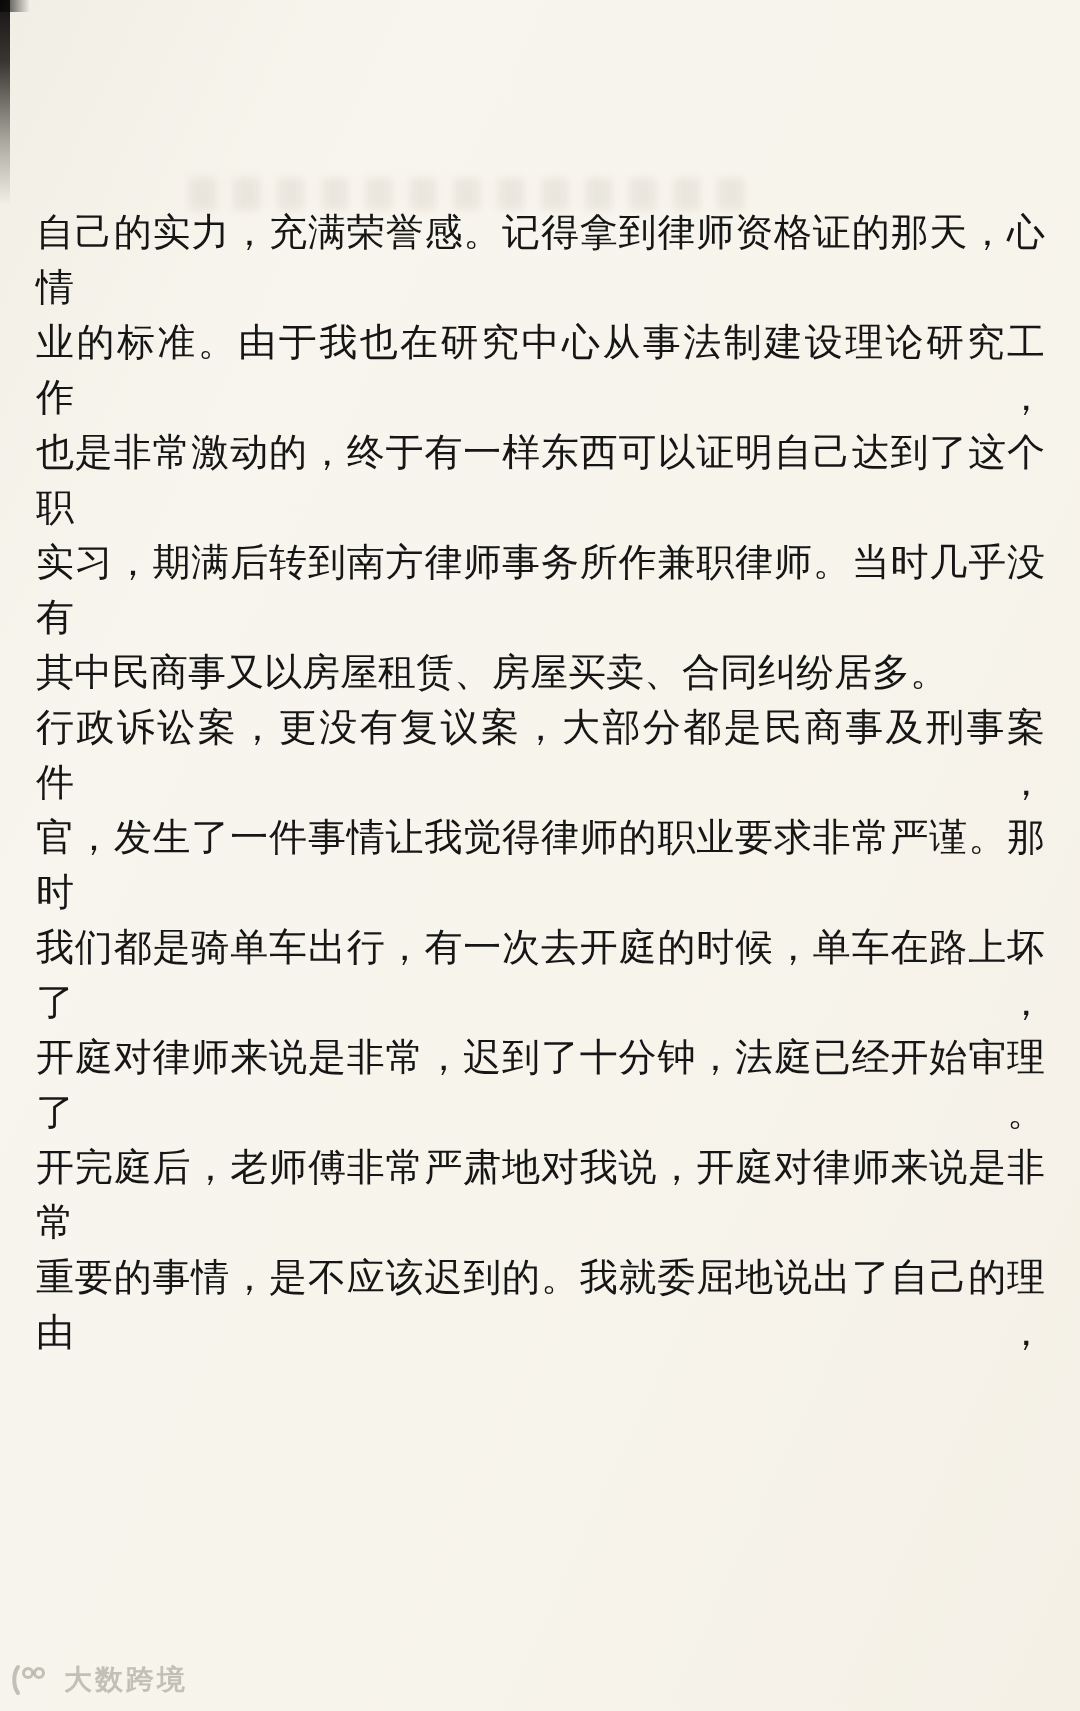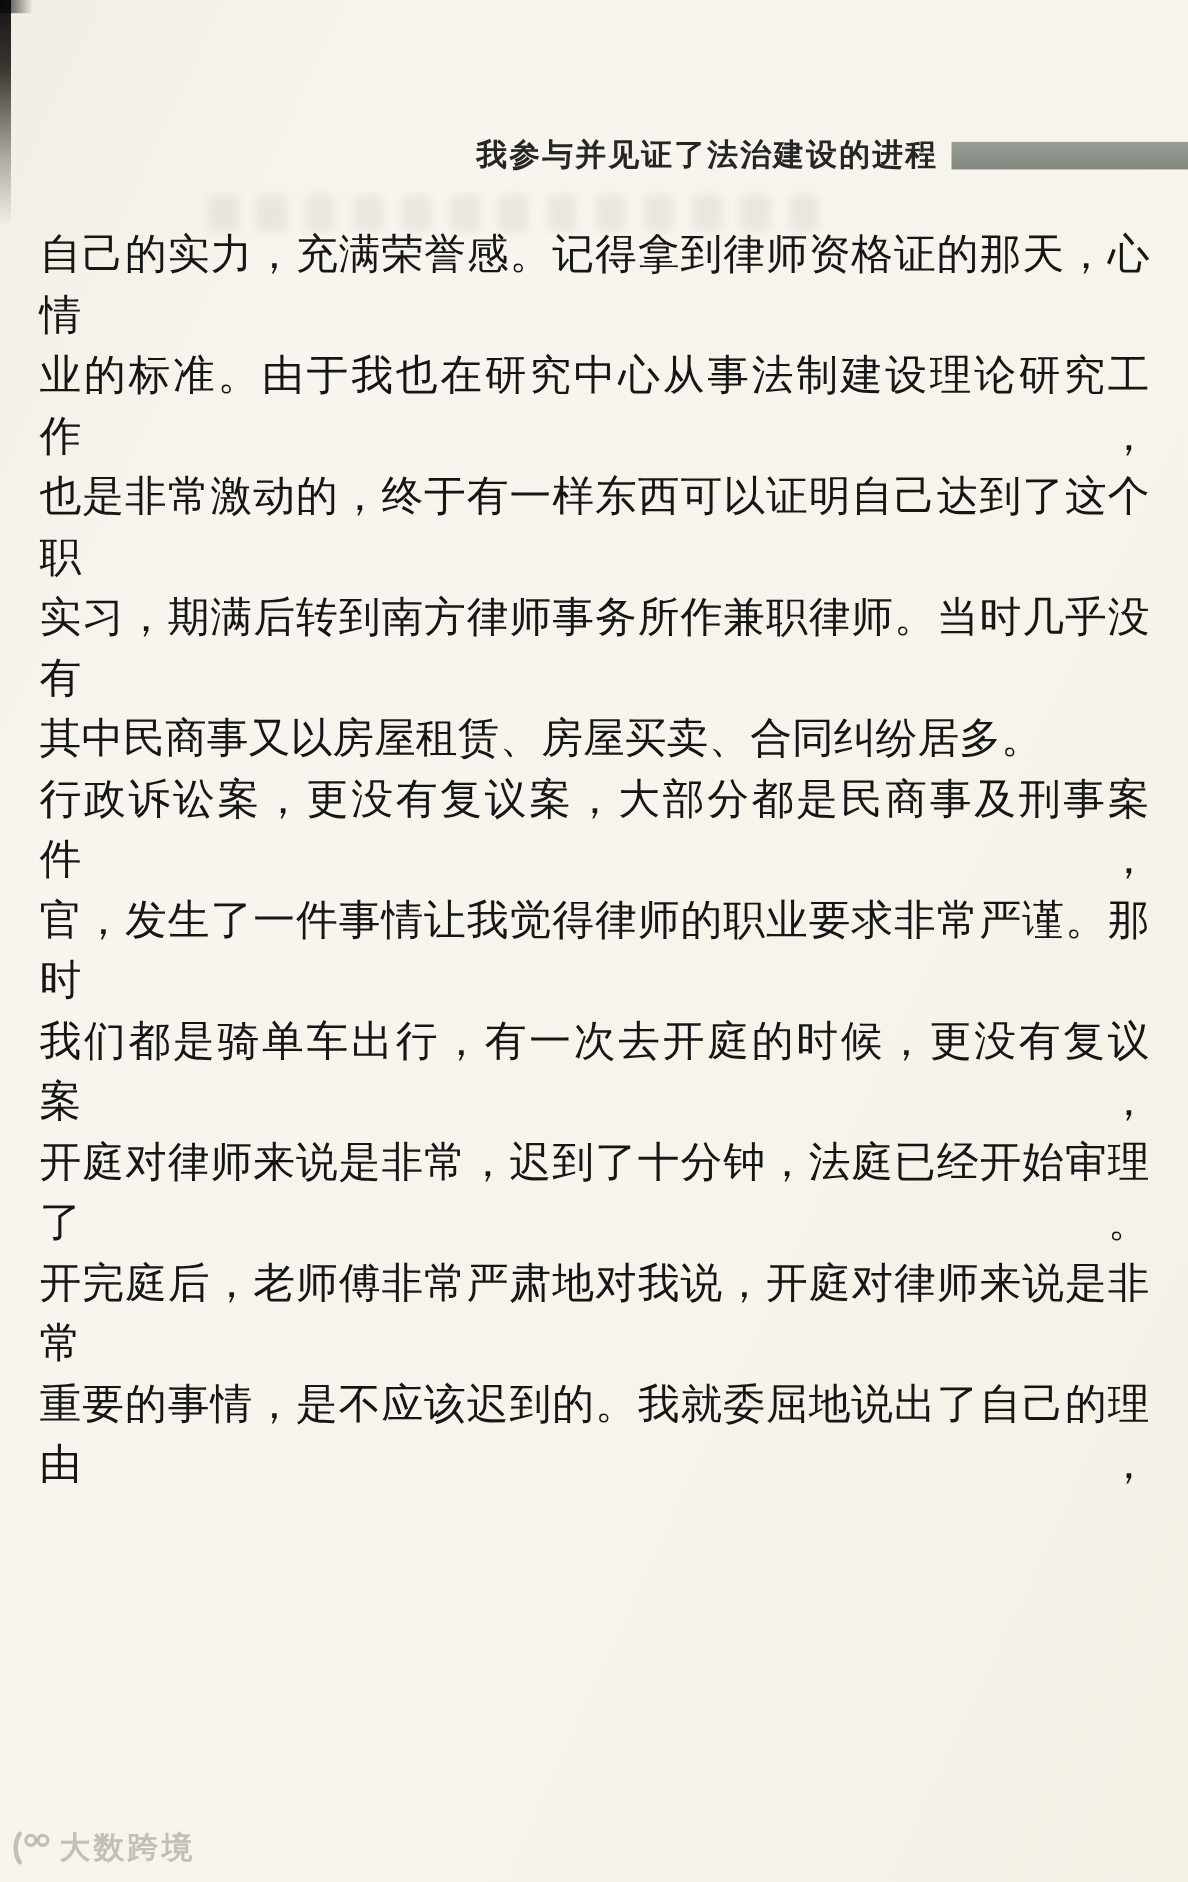--- a/index.html
+++ b/index.html
@@ -52,53 +52,49 @@
     position: absolute; top: 205px; left: 36px; width: 1009px;
     font-size: 38px; line-height: 55px;
     word-break: break-all;
   }
   .line { text-align: justify; white-space: nowrap; }
   .line.fill { white-space: normal; text-align-last: justify; }
   .line.indent { text-indent: 2em; }
   
   .watermark {
     position: absolute; left: 10px; bottom: 12px;
-    display: flex; align-items: center; gap: 6px;
+    display: flex; align-items: center; gap: 16px;
     color: rgba(152,147,134,0.55);
     font-size: 28px; font-weight: bold; letter-spacing: 3px;
   }
   .watermark svg { display: block; }
 </style>
 </head>
 <body>
 
 <div class="page">
 
   <div class="gutter-shadow"></div>
   <div class="corner-smudge"></div>
 
-  <div class="header">
-    <span class="header-title">我参与并见证了法治建设的进程</span>
-    <span class="header-bar"></span>
-  </div>
 
   <div class="bleed-through"></div>
 
   <div class="content">
       <div class="section paragraph">
         <div class="line fill">自己的实力，充满荣誉感。记得拿到律师资格证的那天，心情</div>
         <div class="line fill">业的标准。由于我也在研究中心从事法制建设理论研究工作，</div>
         <div class="line fill">也是非常激动的，终于有一样东西可以证明自己达到了这个职</div>
         <div class="line fill">实习，期满后转到南方律师事务所作兼职律师。当时几乎没有</div>
         <div class="line">其中民商事又以房屋租赁、房屋买卖、合同纠纷居多。</div>
         <div class="line fill">行政诉讼案，更没有复议案，大部分都是民商事及刑事案件，</div>
       </div>
       <div class="section paragraph">
         <div class="line fill">官，发生了一件事情让我觉得律师的职业要求非常严谨。那时</div>
-        <div class="line fill">我们都是骑单车出行，有一次去开庭的时候，更没有复议案，</div>
+        <div class="line fill">我们都是骑单车出行，有一次去开庭的时候，单车在路上坏了，</div>
         <div class="line fill">开庭对律师来说是非常，迟到了十分钟，法庭已经开始审理了。</div>
         <div class="line fill">开完庭后，老师傅非常严肃地对我说，开庭对律师来说是非常</div>
         <div class="line fill">重要的事情，是不应该迟到的。我就委屈地说出了自己的理由，</div>
       </div>
     </div>
 
   <div class="watermark">
     <svg width="38" height="32" viewBox="0 0 38 32">
       <path d="M8 3 C3 10 3 22 8 29" stroke="currentColor" stroke-width="4" fill="none" stroke-linecap="round"></path>
       <circle cx="18" cy="9" r="4.5" stroke="currentColor" stroke-width="3" fill="none"></circle>

